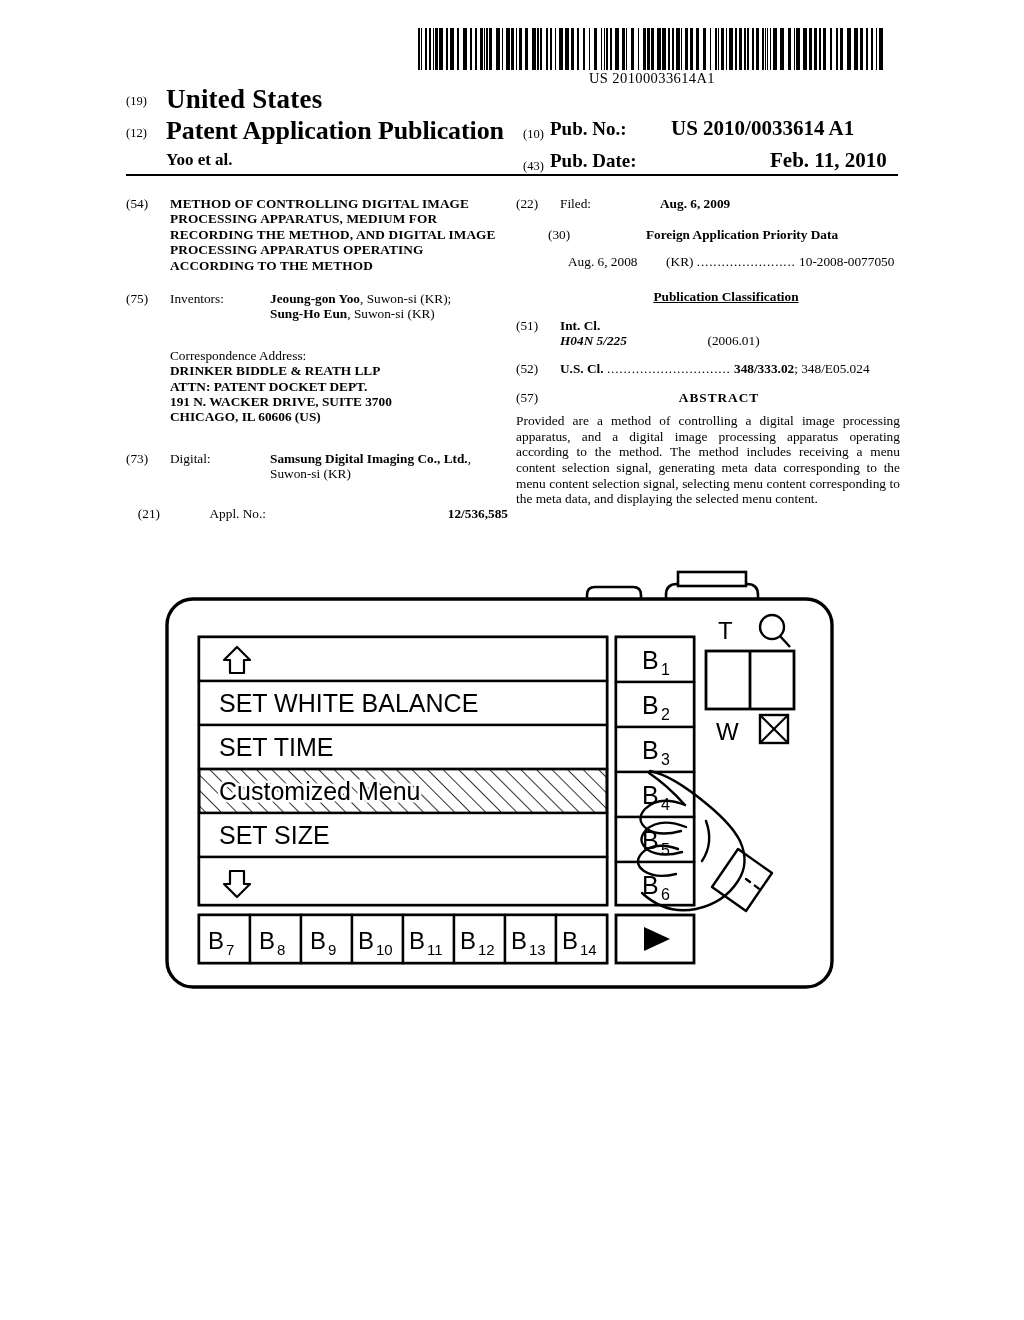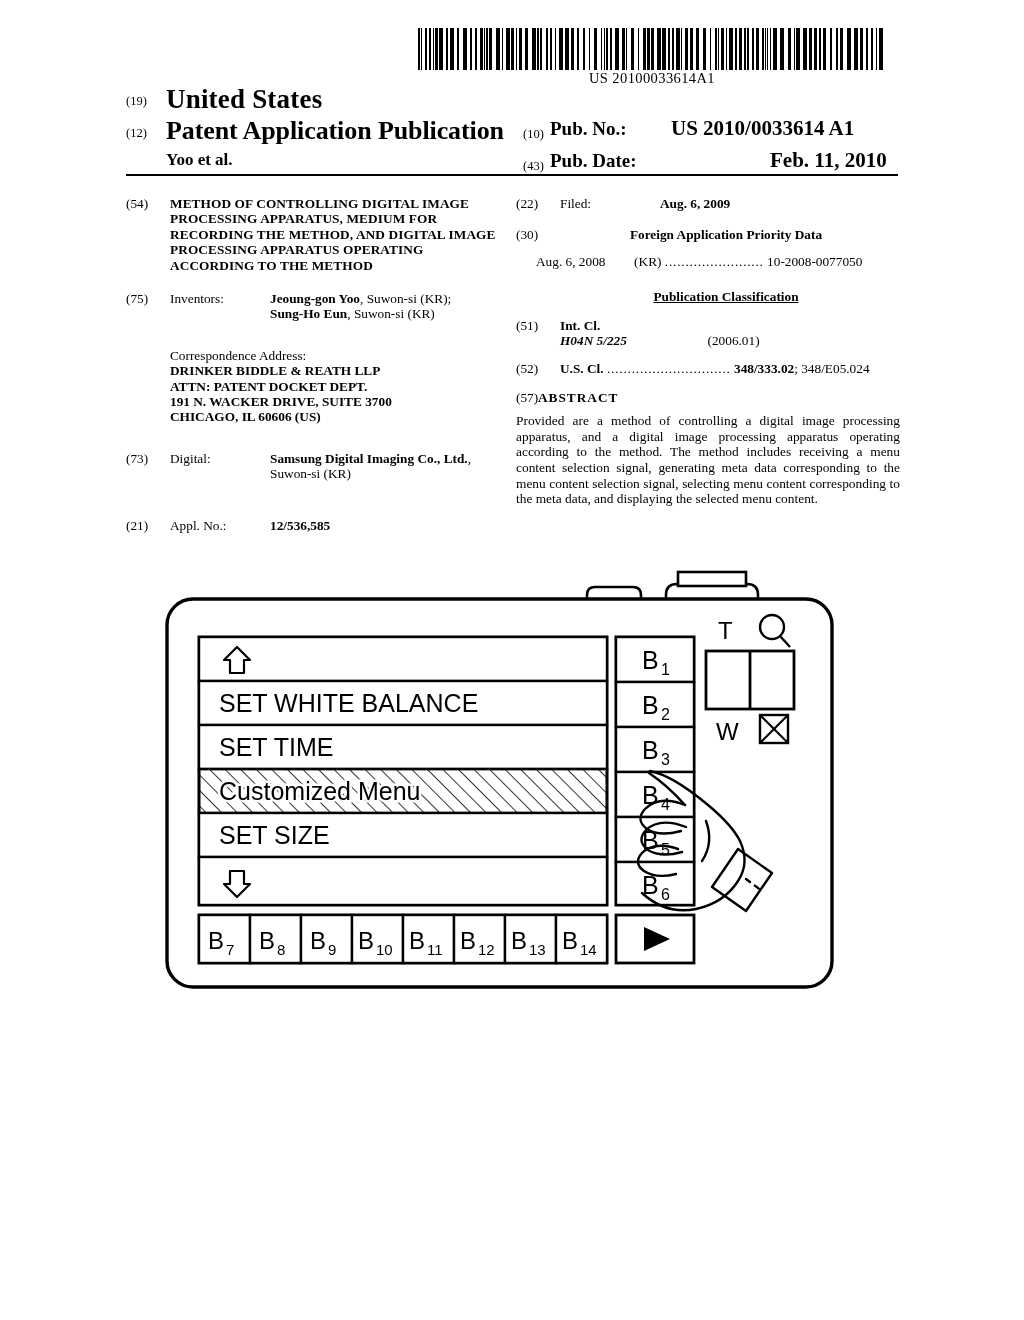--- a/index.html
+++ b/index.html
@@ -135,21 +135,21 @@
     margin-left: 36px;
   }
   .priority-line {
     margin-left: 20px;
     margin-top: 11px;
     white-space: nowrap;
   }
   .dots { letter-spacing: 0.8px; }
   .intcl-code { font-weight: bold; font-style: italic; }
   .abstract-head {
-    text-align: left;
+    text-align: center;
     font-weight: bold;
     margin-left: 22px;
     letter-spacing: 1px;
   }
   #abstract-text {
     margin-top: 8px;
     text-align: justify;
     font-size: 13.4px;
     line-height: 15.6px;
   }
@@ -322,40 +322,40 @@
   </div>
 
   <div class="field" style="margin-top:26px;">
     <span class="fnum">(73)</span>
     <span class="flabel">Digital:</span>
     <div class="fval">
       <span class="b">Samsung Digital Imaging Co., Ltd.</span><span>, Suwon-si (KR)</span>
     </div>
   </div>
 
-  <div class="field" style="margin-top:36px;">
+  <div class="field" style="margin-top:24px;text-align:right;">
     <span class="fnum">(21)</span>
     <span class="flabel">Appl. No.:</span>
     <div class="fval">
       <span class="b">12/536,585</span>
     </div>
   </div>
 </div>
 
 <div id="col-right">
 
   <div class="field">
     <span class="fnum">(22)</span>
     <span class="flabel">Filed:</span>
     <div class="fval">
       <span class="b">Aug. 6, 2009</span>
     </div>
   </div>
 
-  <div class="field" style="margin-top:16px;">
+  <div class="field" style="margin-top:16px;margin-left:32px;">
     <span class="fnum">(30)</span>
     <div class="centered-head">Foreign Application Priority Data</div>
     <div class="priority-line">
       <span>Aug. 6, 2008</span>
       <span style="display:inline-block;width:22px;"></span>
       <span>(KR)</span>
       <span class="dots">........................</span>
       <span>10-2008-0077050</span>
     </div>
   </div>

